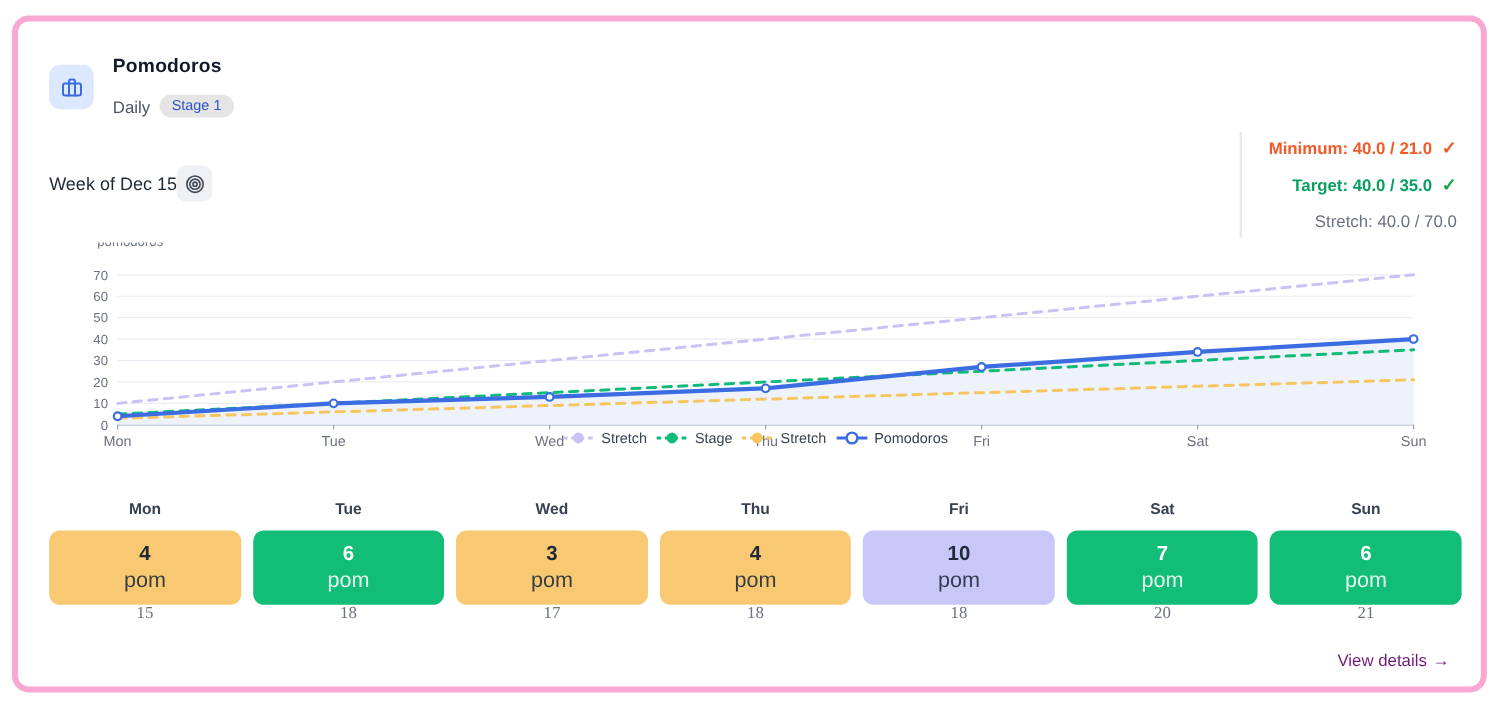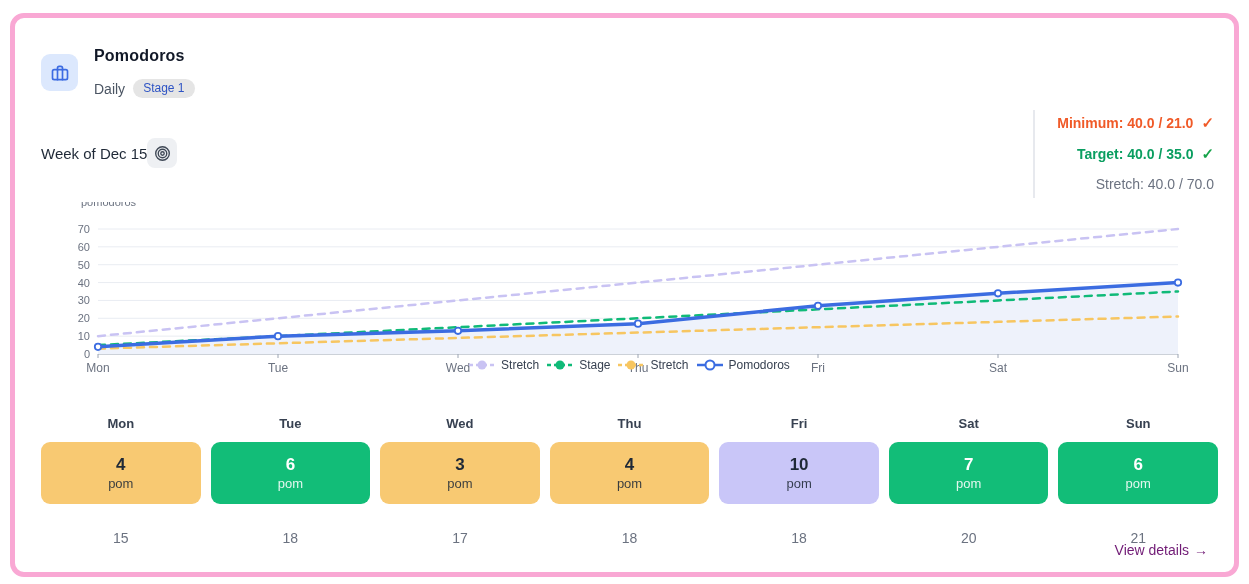--- a/index.html
+++ b/index.html
@@ -51,22 +51,22 @@
   
   .week-grid { position:absolute; left:26px; top:398px; width:1177px; display:flex; gap:10px; }
   .day-col { flex:1; text-align:center; }
   .day-name { font-size:13px; font-weight:bold; color:#374151; margin-bottom:11px; }
   .day-card { height:62px; border-radius:9px; display:flex; flex-direction:column;
               justify-content:center; align-items:center; gap:1px; cursor:pointer; }
   .day-card[data-status="minimum"] { background:#f8c972; color:#1f2937; }
   .day-card[data-status="target"]  { background:#12bd78; color:#ffffff; }
   .day-card[data-status="stretch"] { background:#c9c6f8; color:#1f2937; }
   .day-value { font-size:17px; font-weight:bold; }
-  .day-unit  { font-size:13px; opacity:.88; }
-  .day-date  { font-size:14px; color:#6b7280; margin-top:26px; }
+  .day-unit  { font-size:18px; opacity:.88; }
+  .day-date  { font-size:14px; color:#6b7280; margin-top:0;font-family:Liberation Serif, serif; }
 
   
   .view-details { position:absolute; right:26px; top:524px; font-size:14px; font-weight:500;
                   color:#701a75; text-decoration:none; display:flex; gap:5px; align-items:center; }
 </style>
 </head>
 <body>
 
 <div class="card">
 

